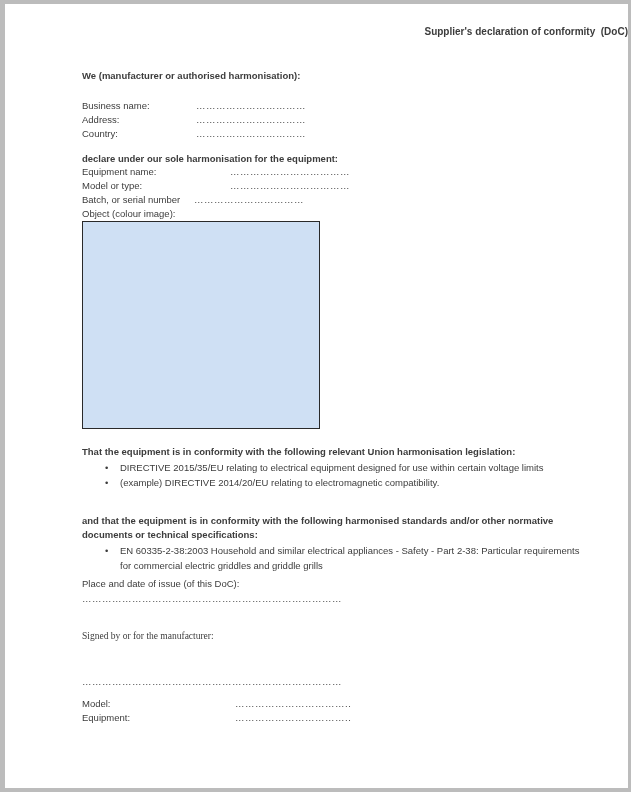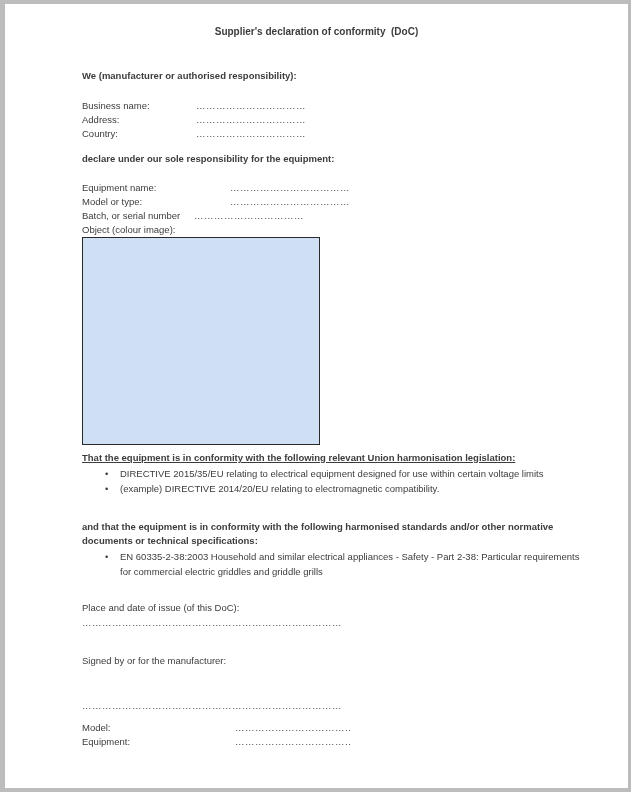--- a/index.html
+++ b/index.html
@@ -11,90 +11,90 @@
     border-style:solid;
     border-color:#bcbcbc;
     border-width:4px 3px 4px 5px;
     font-family:"Liberation Sans", sans-serif;
     font-size:9.5px;
     color:#3c3c3c;
     overflow:hidden;
   }
   .title{
     position:absolute;top:22px;left:0;right:0;
-    text-align:center;
+    text-align:right;
     font-weight:bold;
     font-size:10px;
     line-height:12px;
     white-space:pre-wrap;
   }
   .content{
     position:absolute;top:0;left:77px;width:506px;
   }
   .h{font-weight:bold;line-height:13px;}
   .h-we{margin-top:65px;}
   .fields{margin:0;}
   .intro-fields{margin-top:17px;}
   .h-declare{margin-top:11px;}
-  .equip-fields{margin-top:16px;}
+  .equip-fields{}
   .row{display:flex;line-height:14px;}
   .lbl{flex:0 0 auto;}
   .w114{width:114px;}
   .w148{width:148px;}
   .w112{width:112px;}
   .w153{width:153px;}
   .dots{white-space:nowrap;overflow:hidden;letter-spacing:0.5px;}
   .img-box{
     margin-top:0;
     width:236px;height:206px;
     background:#cfe0f4;
     border:1px solid #2a2a2a;
   }
-  .h-that{margin-top:6px;text-decoration:underline;}
+  .h-that{margin-top:16px;}
   ul.blist{list-style:none;margin:3px 0 0 0;padding:0;}
   ul.blist li{position:relative;padding-left:38px;line-height:14.5px;}
   ul.blist li .bullet{
     position:absolute;left:23px;top:0;
     font-size:9.5px;
   }
   .h-and{margin-top:24px;line-height:13.5px;}
   .plain{line-height:13px;}
-  .issue-label{margin-top:22px;}
+  .issue-label{margin-top:4px;}
   .dotline{margin-top:2px;line-height:13px;letter-spacing:0.5px;}
-  .sig-label{margin-top:25px;}
+  .sig-label{margin-top:25px;font-family:Liberation Serif, serif;}
   .sig-line{margin-top:32px;}
   .name-fields{margin-top:9px;}
 </style>
 </head>
 <body>
 
 <div class="page">
 
   <div class="title">Supplier's declaration of conformity  (DoC)</div>
 
   <div class="content">
 
-    <div class="h h-we">We (manufacturer or authorised responsibility):</div>
+    <div class="h h-we">We (manufacturer or authorised harmonisation):</div>
 
     <div class="fields intro-fields">
       <div class="row">
         <span class="lbl w114">Business name:</span>
         <span class="dots">……………………………</span>
       </div>
       <div class="row">
         <span class="lbl w114">Address:</span>
         <span class="dots">……………………………</span>
       </div>
       <div class="row">
         <span class="lbl w114">Country:</span>
         <span class="dots">……………………………</span>
       </div>
     </div>
 
-    <div class="h h-declare">declare under our sole responsibility for the equipment:</div>
+    <div class="h h-declare">declare under our sole harmonisation for the equipment:</div>
 
     <div class="fields equip-fields">
       <div class="row">
         <span class="lbl w148">Equipment name:</span>
         <span class="dots">………………………………</span>
       </div>
       <div class="row">
         <span class="lbl w148">Model or type:</span>
         <span class="dots">………………………………</span>
       </div>

